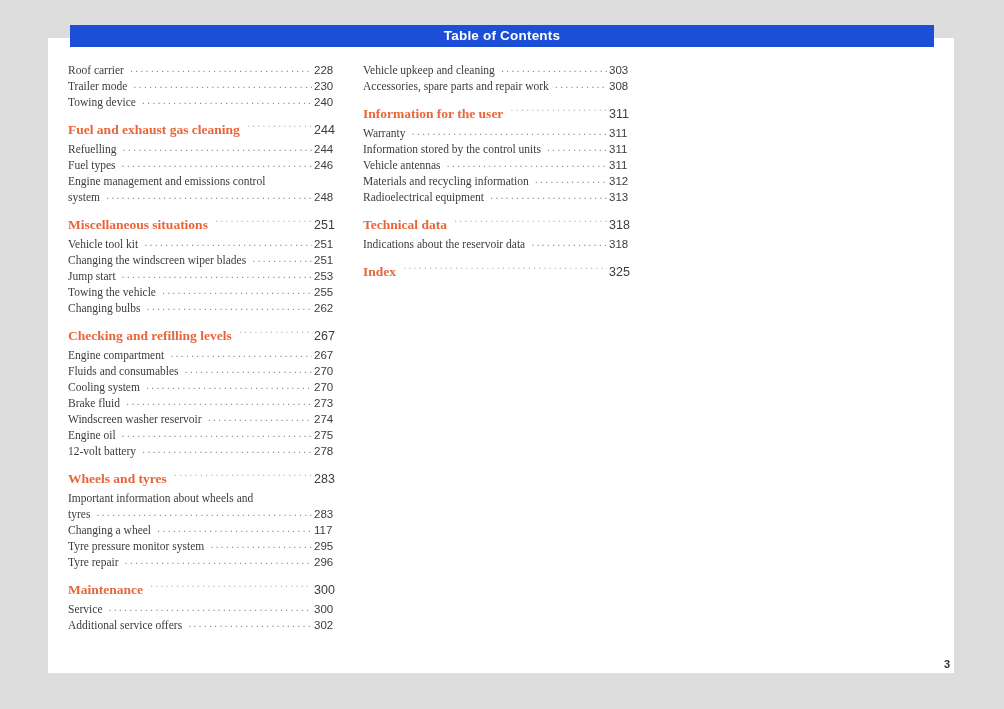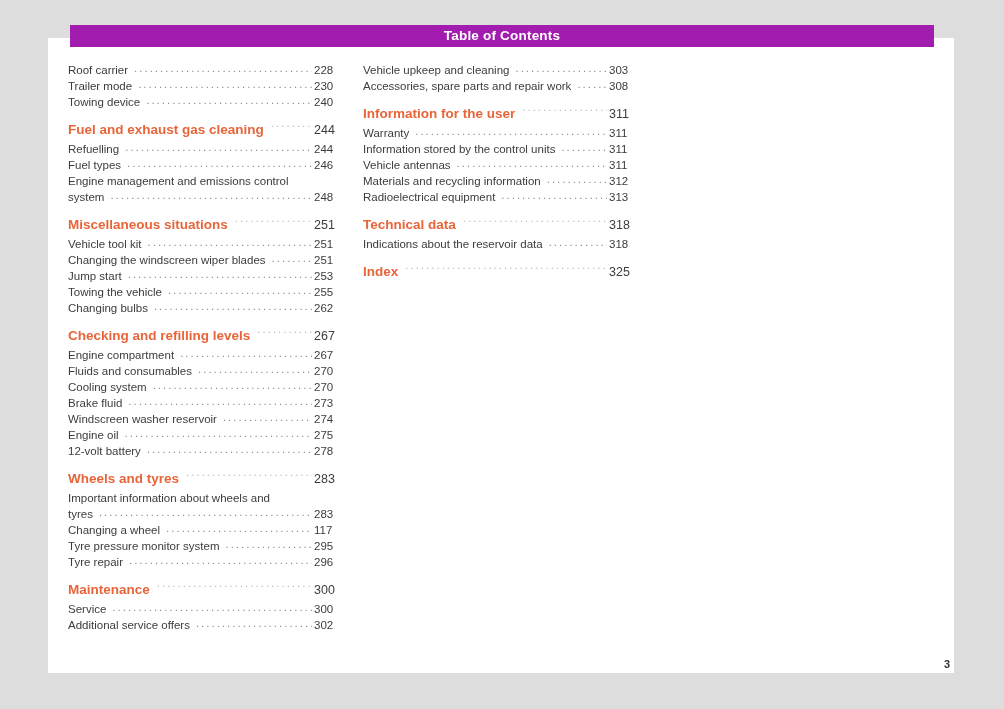--- a/index.html
+++ b/index.html
@@ -24,21 +24,21 @@
     background: #ffffff;
   }
 
   
   #toc-header-bar {
     position: absolute;
     left: 70px;
     top: 25px;
     width: 864px;
     height: 22px;
-    background: #a21caf;
+    background: #1d4ed8;
   }
   #toc-header-title {
     position: absolute;
     left: 0;
     top: 0;
     width: 864px;
     line-height: 22px;
     text-align: center;
     color: #ffffff;
     font-size: 13.5px;
@@ -61,20 +61,21 @@
     align-items: baseline;
     height: 16px;
     line-height: 16px;
     white-space: nowrap;
   }
   .toc-entry .entry-label {
     flex: 0 0 auto;
     font-size: 11.5px;
     color: #3c3c3c;
     padding-right: 4px;
+    font-family: Liberation Serif, serif;
   }
   .toc-entry .entry-dots {
     flex: 1 1 auto;
     overflow: hidden;
     height: 12px;
     position: relative;
     margin: 0 2px;
   }
   .toc-entry .entry-dots::before {
     content: "...........................................................................................";

